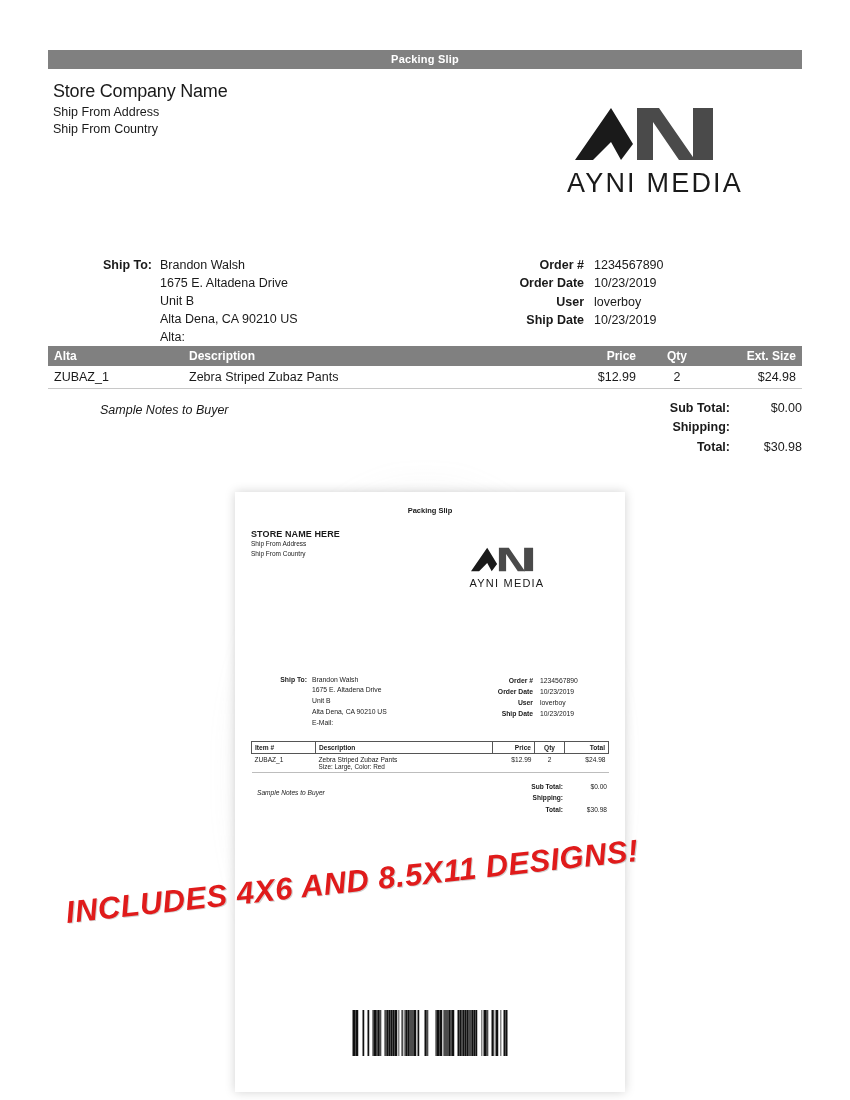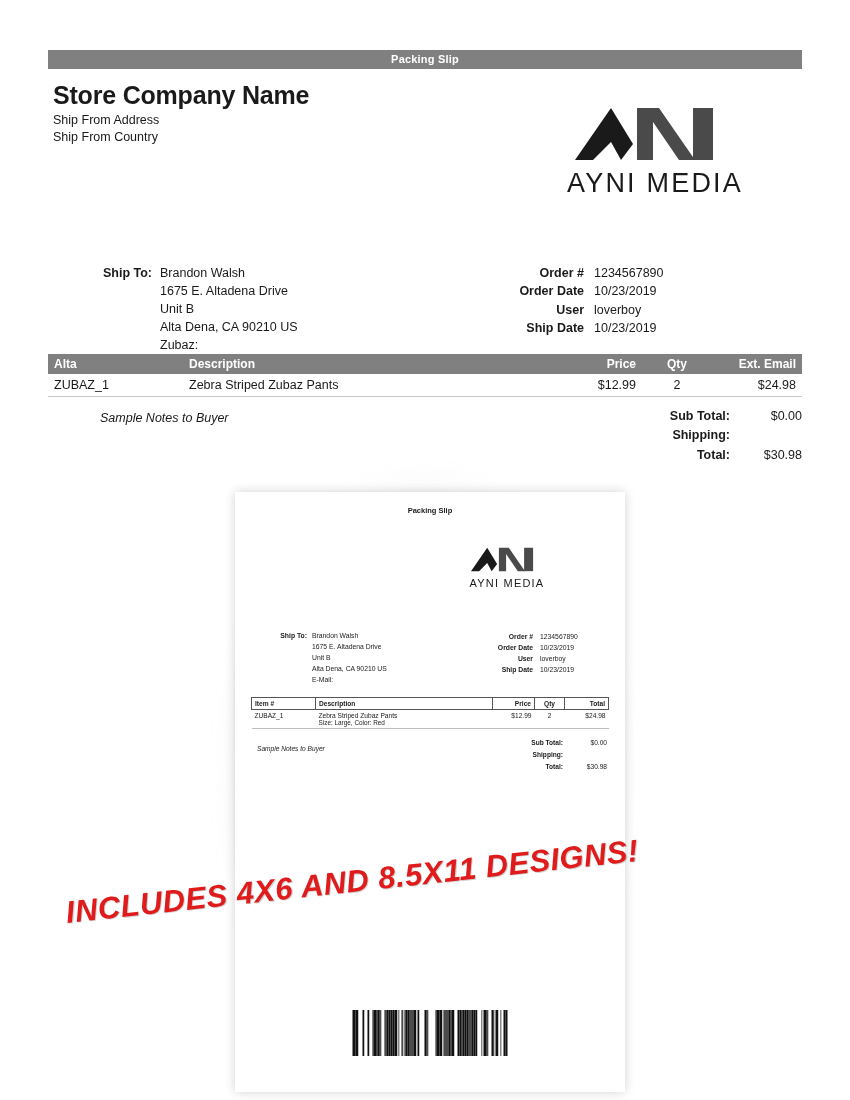--- a/index.html
+++ b/index.html
@@ -28,22 +28,22 @@
     font-size: 11px;
     font-weight: bold;
     padding: 3px 0 4px 0;
     letter-spacing: 0.2px;
   }
   .store-block {
     margin-top: 12px;
     padding-left: 5px;
   }
   .store-name {
-    font-size: 25px;
-    font-weight: bold;
+    font-size: 18px;
+    font-weight: normal;
     letter-spacing: -0.2px;
     margin-bottom: 2px;
   }
   .store-line {
     font-size: 12.5px;
     line-height: 1.35;
   }
   .logo-large {
     position: absolute;
     right: 2px;
@@ -297,21 +297,21 @@
   </div>
 
   <div class="addr-row">
     <div class="ship-to">
       <div class="ship-to-label">Ship To:</div>
       <div class="ship-to-lines">
         <div>Brandon Walsh</div>
         <div>1675 E. Altadena Drive</div>
         <div>Unit B</div>
         <div>Alta Dena, CA 90210 US</div>
-        <div>Zubaz:</div>
+        <div>Alta:</div>
       </div>
     </div>
 
     <div class="order-meta">
       <div class="mrow">
         <div class="mlabel">Order #</div>
         <div class="mval">1234567890</div>
       </div>
       <div class="mrow">
         <div class="mlabel">Order Date</div>
@@ -328,21 +328,21 @@
     </div>
   </div>
 
   <table class="items">
     <thead>
       <tr>
         <th style="width:135px">Alta</th>
         <th>Description</th>
         <th class="r" style="width:80px">Price</th>
         <th class="c" style="width:70px">Qty</th>
-        <th class="r" style="width:90px">Ext. Email</th>
+        <th class="r" style="width:90px">Ext. Size</th>
       </tr>
     </thead>
     <tbody>
       <tr>
         <td>ZUBAZ_1</td>
         <td>Zebra Striped Zubaz Pants</td>
         <td class="r">$12.99</td>
         <td class="c">2</td>
         <td class="r">$24.98</td>
       </tr>
@@ -366,20 +366,25 @@
       </div>
     </div>
   </div>
 </div>
 
 <div class="small-shadow"></div>
 
 <div class="slip-small">
   <div class="s-banner">Packing Slip</div>
 
+  <div>
+    <div class="s-store-name">STORE NAME HERE</div>
+    <div class="s-store-line">Ship From Address</div>
+    <div class="s-store-line">Ship From Country</div>
+  </div>
 
   <div class="s-logo">
     <svg width="72" height="30" viewBox="0 0 160 62">
       <polygon points="0,58 36,6 58,42 46,58 36,40 18,58" fill="#1a1a1a"></polygon>
       <polygon points="62,58 62,6 84,6 120,58 104,58 78,20 78,58" fill="#4a4a4a"></polygon>
       <polygon points="118,6 138,6 138,58 118,58" fill="#4a4a4a"></polygon>
     </svg>
     <div class="s-logo-text">AYNI MEDIA</div>
   </div>
 

